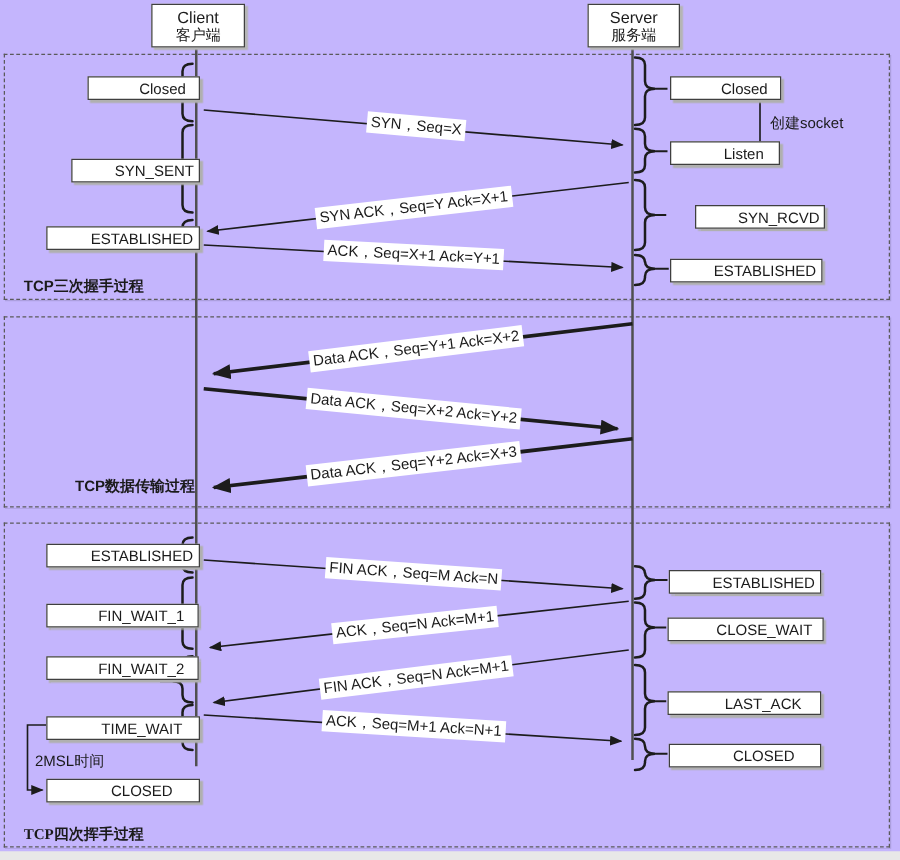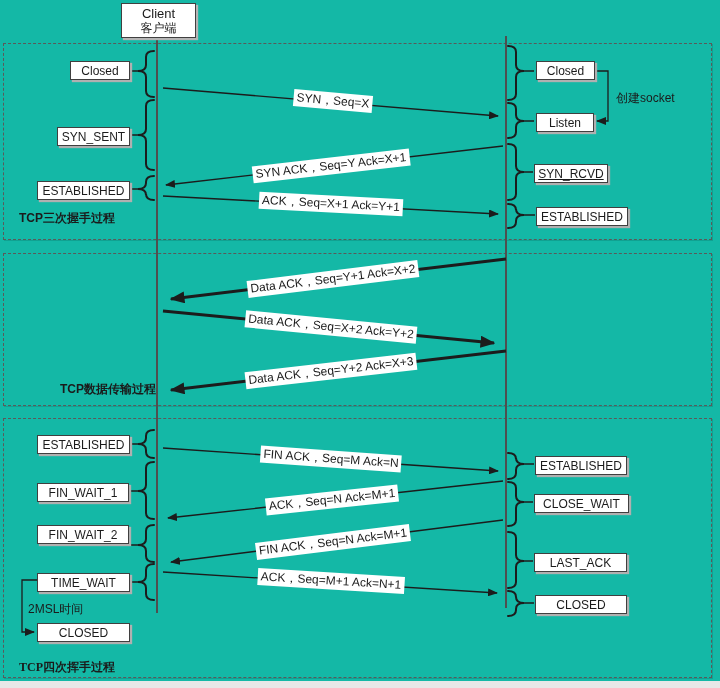--- a/index.html
+++ b/index.html
@@ -3,21 +3,21 @@
 <meta charset="utf-8">
 <style>
   html,body{margin:0;padding:0;}
   body{
     font-family:"Liberation Sans","DejaVu Sans",sans-serif;
     background:#ffffff;
   }
   .stage{
     position:relative;
     width:720px;height:688px;
-    background:#14b8a6;
+    background:#c4b5fd;
     overflow:hidden;
   }
   .bottom-strip{
     position:absolute;left:0;top:681px;width:720px;height:7px;
     background:#e8e8e8;
   }
   .section{
     position:absolute;
     border:1px dashed #5a5a5a;
     background:transparent;
@@ -40,20 +40,21 @@
   .actor-box .t2{font-size:12px;color:#1b1b1b;line-height:14px;}
   .state-box{
     position:absolute;
     background:#ffffff;
     border:1px solid #3f3f3f;
     box-shadow:2px 2px 1px #b0b0b0;
     font-size:12px;color:#1b1b1b;
     display:flex;align-items:center;justify-content:center;
     white-space:nowrap;
     z-index:4;
+    padding-left:30px;
   }
   .msg-label{
     position:absolute;
     font-size:12px;color:#1b1b1b;
     background:#ffffff;
     padding:0 3px;
     white-space:nowrap;
     z-index:3;
   }
   .annotation{
@@ -126,51 +127,55 @@
 
     <path fill="none" stroke="#1c1c1c" stroke-width="1.3" marker-end="url(#ah)" d="M593,71 L608,71 L608,121 L597,121"></path>
 
     <path fill="none" stroke="#1c1c1c" stroke-width="1.3" marker-end="url(#ah)" d="M37,580 L22,580 L22,632 L34,632"></path>
   </svg>
 
   <div class="actor-box" style="left:121px;top:3px;width:73px;height:33px;">
     <div class="t1">Client</div>
     <div class="t2">客户端</div>
   </div>
+  <div class="actor-box" style="left:470px;top:3px;width:72px;height:33px;">
+    <div class="t1">Server</div>
+    <div class="t2">服务端</div>
+  </div>
 
   <div class="state-box" style="left:70px;top:61px;width:58px;height:17px;">Closed</div>
   <div class="state-box" style="left:57px;top:127px;width:71px;height:17px;">SYN_SENT</div>
   <div class="state-box" style="left:37px;top:181px;width:91px;height:17px;">ESTABLISHED</div>
   <div class="state-box" style="left:37px;top:435px;width:91px;height:17px;">ESTABLISHED</div>
   <div class="state-box" style="left:37px;top:483px;width:90px;height:17px;">FIN_WAIT_1</div>
   <div class="state-box" style="left:37px;top:525px;width:90px;height:17px;">FIN_WAIT_2</div>
   <div class="state-box" style="left:37px;top:573px;width:91px;height:17px;">TIME_WAIT</div>
   <div class="state-box" style="left:37px;top:623px;width:91px;height:17px;">CLOSED</div>
 
   <div class="state-box" style="left:536px;top:61px;width:57px;height:17px;">Closed</div>
   <div class="state-box" style="left:536px;top:113px;width:56px;height:17px;">Listen</div>
-  <div class="state-box" style="left:534px;top:164px;width:72px;height:17px;text-decoration:underline;">SYN_RCVD</div>
+  <div class="state-box" style="left:556px;top:164px;width:72px;height:17px;">SYN_RCVD</div>
   <div class="state-box" style="left:536px;top:207px;width:90px;height:17px;">ESTABLISHED</div>
   <div class="state-box" style="left:535px;top:456px;width:90px;height:17px;">ESTABLISHED</div>
   <div class="state-box" style="left:534px;top:494px;width:93px;height:17px;">CLOSE_WAIT</div>
   <div class="state-box" style="left:534px;top:553px;width:91px;height:17px;">LAST_ACK</div>
   <div class="state-box" style="left:535px;top:595px;width:90px;height:17px;">CLOSED</div>
 
   <div class="msg-label" style="left:333px;top:101px;transform:translate(-50%,-50%) rotate(5deg);">SYN，Seq=X</div>
   <div class="msg-label" style="left:331px;top:166px;transform:translate(-50%,-50%) rotate(-6.5deg);">SYN ACK，Seq=Y Ack=X+1</div>
   <div class="msg-label" style="left:331px;top:204px;transform:translate(-50%,-50%) rotate(3deg);">ACK，Seq=X+1 Ack=Y+1</div>
   <div class="msg-label" style="left:333px;top:279px;transform:translate(-50%,-50%) rotate(-7deg);">Data ACK，Seq=Y+1 Ack=X+2</div>
   <div class="msg-label" style="left:331px;top:327px;transform:translate(-50%,-50%) rotate(5.5deg);">Data ACK，Seq=X+2 Ack=Y+2</div>
   <div class="msg-label" style="left:331px;top:371px;transform:translate(-50%,-50%) rotate(-6.5deg);">Data ACK，Seq=Y+2 Ack=X+3</div>
   <div class="msg-label" style="left:331px;top:459px;transform:translate(-50%,-50%) rotate(4deg);">FIN ACK，Seq=M Ack=N</div>
   <div class="msg-label" style="left:332px;top:500px;transform:translate(-50%,-50%) rotate(-6deg);">ACK，Seq=N Ack=M+1</div>
   <div class="msg-label" style="left:333px;top:542px;transform:translate(-50%,-50%) rotate(-7deg);">FIN ACK，Seq=N Ack=M+1</div>
   <div class="msg-label" style="left:331px;top:581px;transform:translate(-50%,-50%) rotate(3.5deg);">ACK，Seq=M+1 Ack=N+1</div>
 
   <div class="annotation" style="left:616px;top:90px;">创建socket</div>
   <div class="annotation" style="left:28px;top:601px;">2MSL时间</div>
 
-  <div class="section-label" style="left:19px;top:210px;">TCP三次握手过程</div>
+  <div class="section-label" style="left:19px;top:221px;">TCP三次握手过程</div>
   <div class="section-label" style="left:19px;top:381px;margin-left:41px;">TCP数据传输过程</div>
   <div class="section-label" style="left:19px;top:659px;font-family:Liberation Serif, serif;">TCP四次挥手过程</div>
 
   <div class="bottom-strip"></div>
 </div>
 
 </body></html>

